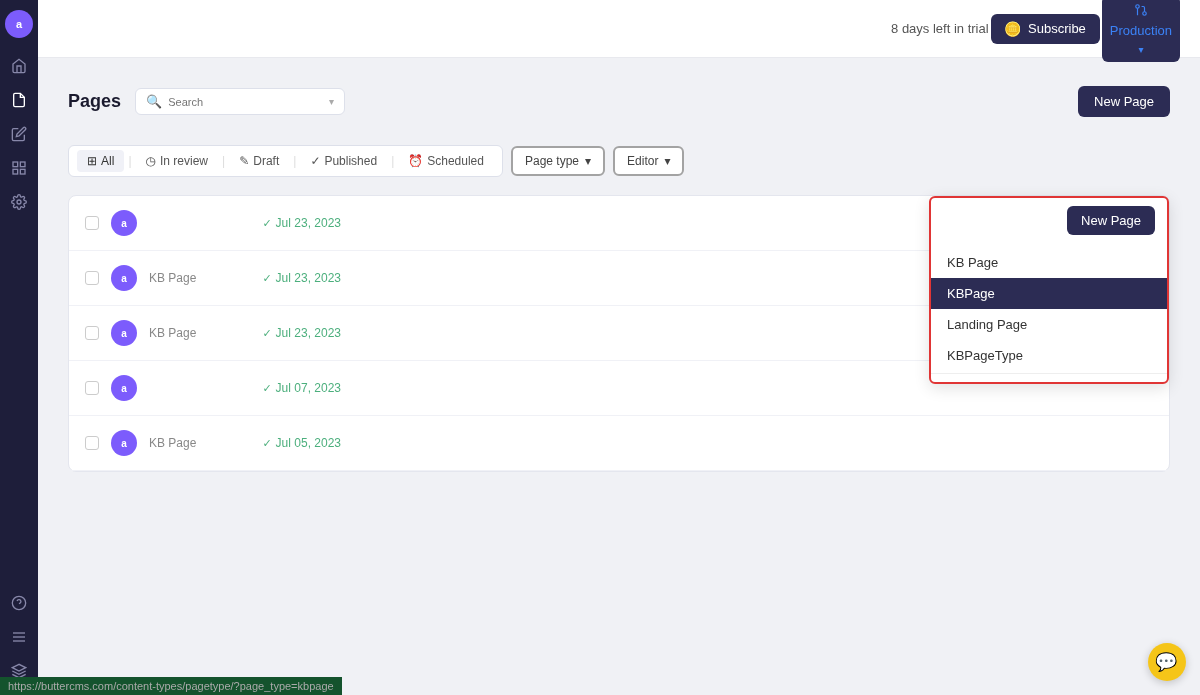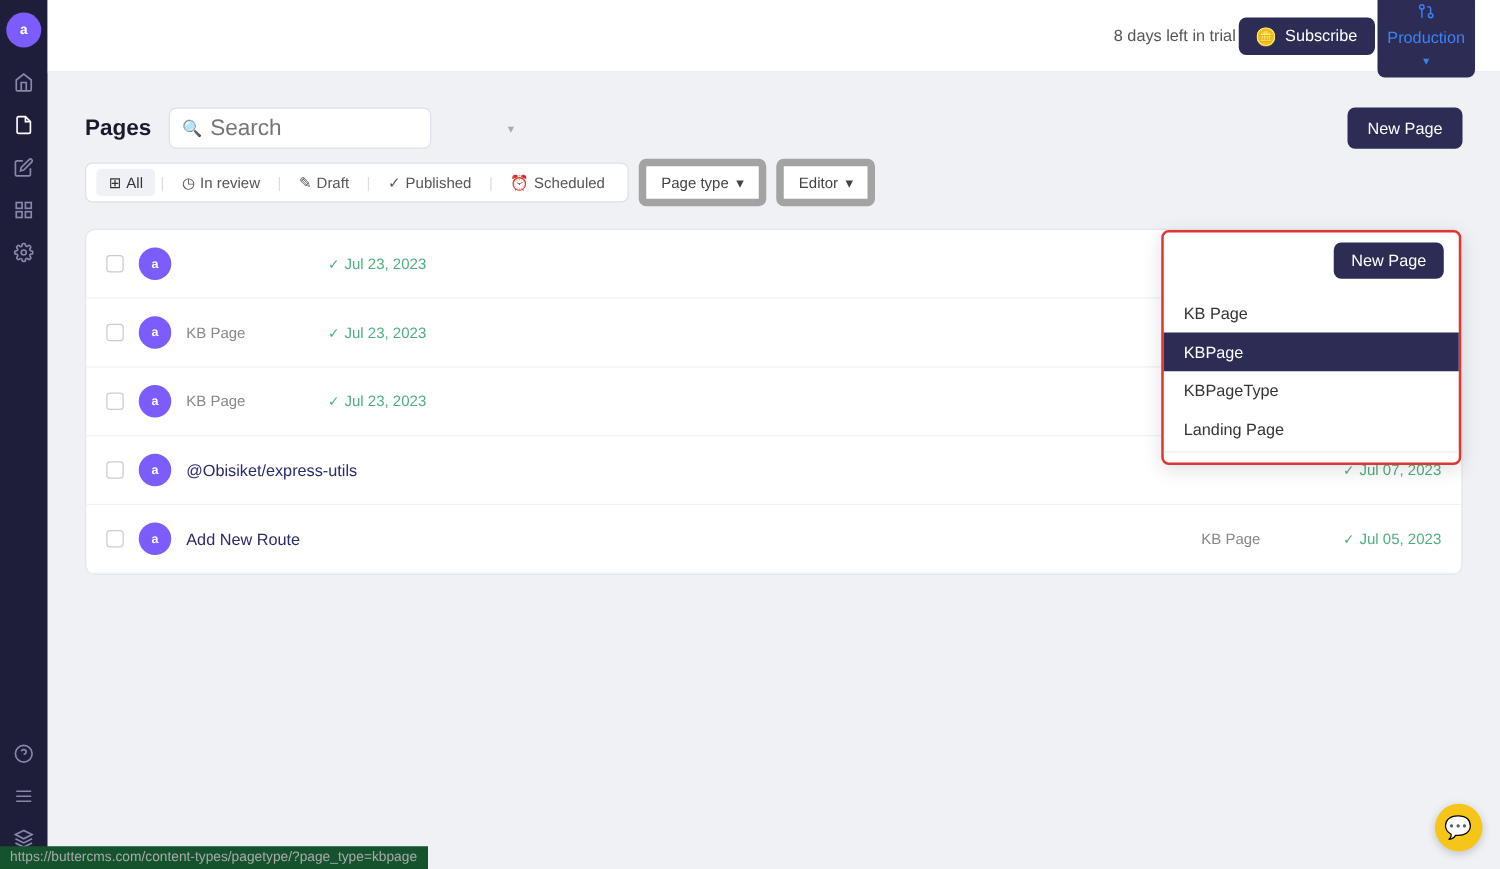--- a/index.html
+++ b/index.html
@@ -87,41 +87,42 @@
     #content {
       flex: 1;
       padding: 28px 30px;
       overflow-y: auto;
       position: relative;
     }
 
     
     .pages-header {
       display: flex;
+      align-items: center;
       justify-content: space-between;
-      margin-bottom: 8px;
+      margin-bottom: 28px;
     }
     .pages-left { display: flex; align-items: center; gap: 14px; }
     .pages-title {
       font-size: 18px;
       font-weight: 600;
       color: #1a1a2e;
     }
     .search-box {
       display: flex; align-items: center;
       border: 1px solid #dde0ea;
       border-radius: 6px;
       background: white;
       padding: 5px 10px;
       gap: 6px;
       width: 210px;
     }
     .search-box input {
       border: none; outline: none;
-      font-size: 18px; color: #333;
+      font-size: 11px; color: #333;
       background: transparent;
       flex: 1;
     }
     .search-icon { color: #aaa; font-size: 13px; }
     .dropdown-arrow { color: #aaa; font-size: 10px; cursor: pointer; }
 
     .new-page-btn {
       background: #2c2c54;
       color: white;
       border: none;
@@ -160,21 +161,21 @@
     }
     .filter-item.active {
       background: #f0f1f7;
       color: #333;
       font-weight: 500;
     }
     .filter-divider { color: #ddd; }
     .filter-dropdown {
       display: flex; align-items: center;
       background: white;
-      border: 6px solid #a3a3a3;
+      border: 2px solid #a3a3a3;
       border-radius: 6px;
       padding: 6px 12px;
       gap: 6px;
       font-size: 12px;
       color: #444;
       cursor: pointer;
     }
 
     
     .pages-table {
@@ -456,48 +457,46 @@
         <div class="row-type">KB Page</div>
         <div class="row-date">
           <span class="check-icon">✓</span>
           <span>Jul 23, 2023</span>
         </div>
       </div>
 
       <div class="table-row">
         <div class="row-checkbox"></div>
         <div class="row-avatar">a</div>
-        <div class="row-title">@Obisiket/express-utils</div>
         <div class="row-type"></div>
         <div class="row-date">
           <span class="check-icon">✓</span>
           <span>Jul 07, 2023</span>
         </div>
       </div>
 
       <div class="table-row">
         <div class="row-checkbox"></div>
         <div class="row-avatar">a</div>
-        <div class="row-title">Add New Route</div>
         <div class="row-type">KB Page</div>
         <div class="row-date">
           <span class="check-icon">✓</span>
           <span>Jul 05, 2023</span>
         </div>
       </div>
 
       <div class="dropdown-overlay">
         <div class="dropdown-header">
           <button class="dropdown-new-page-btn">New Page</button>
         </div>
         <div class="dropdown-list">
           <div class="dropdown-item">KB Page</div>
           <div class="dropdown-item selected">KBPage</div>
+          <div class="dropdown-item">Landing Page</div>
           <div class="dropdown-item">KBPageType</div>
-          <div class="dropdown-item">Landing Page</div>
           <div class="dropdown-divider"></div>
         </div>
       </div>
 
     </div>
 
   </div>
 </div>
 
 <div class="status-bar">https://buttercms.com/content-types/pagetype/?page_type=kbpage</div>

